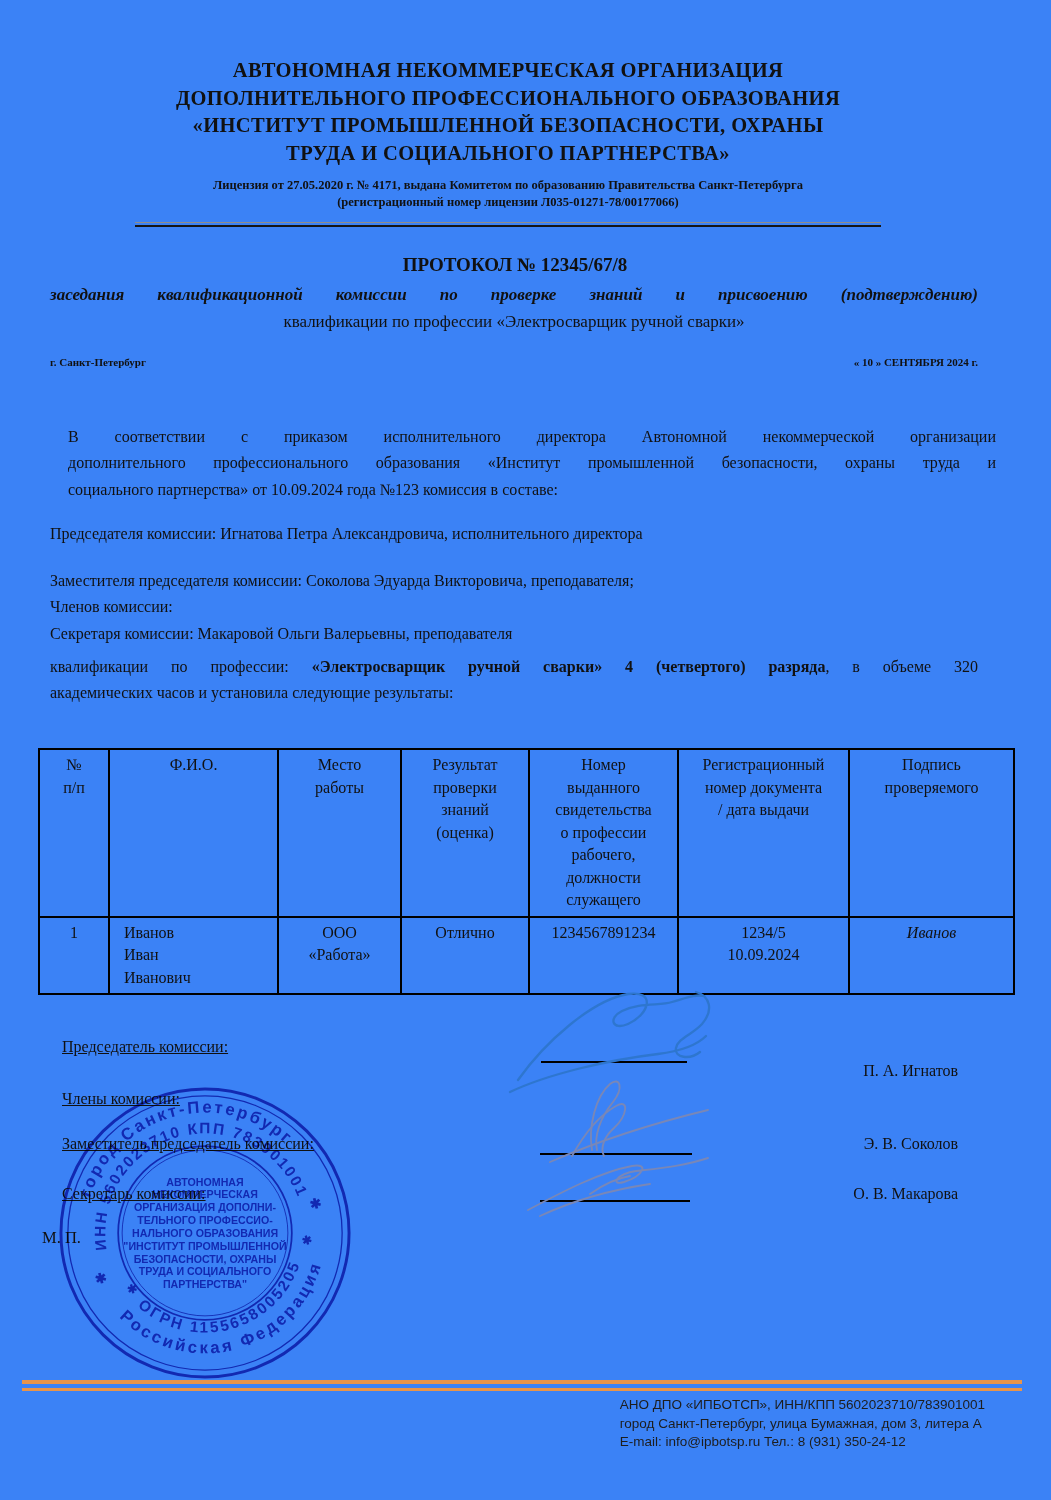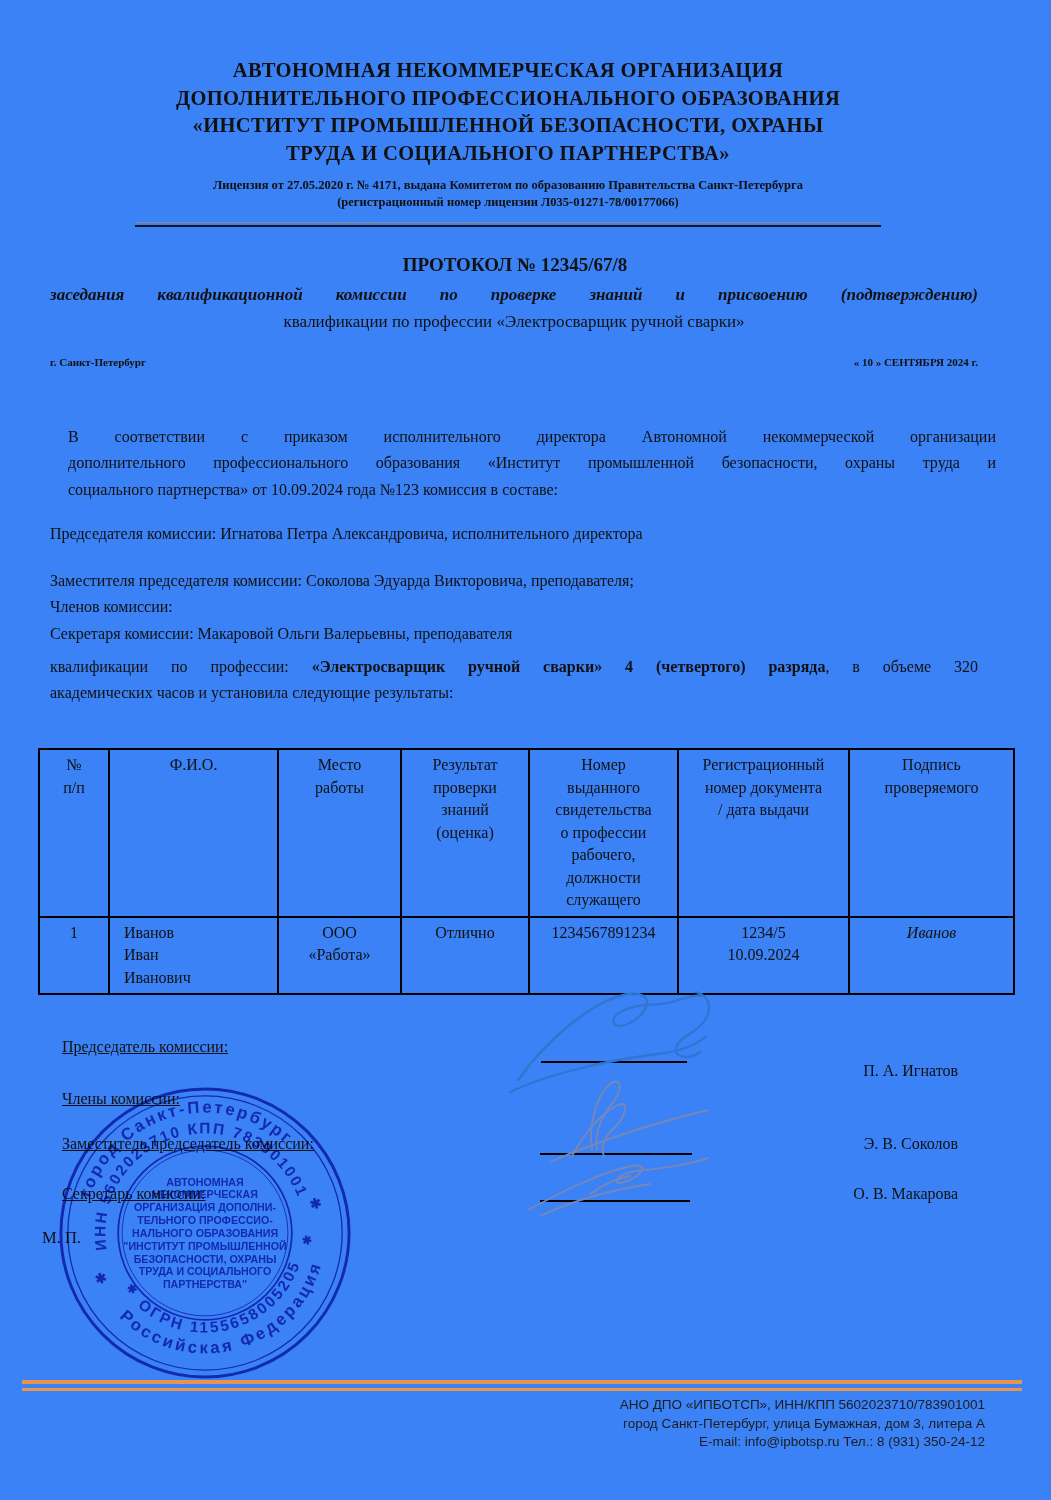--- a/index.html
+++ b/index.html
@@ -42,21 +42,21 @@
   .sig-svg{position:absolute;left:500px;top:980px;z-index:4;}
   .mp{position:absolute;left:42px;top:1228px;font-size:16.5px;}
   
   .stamp{position:absolute;left:57px;top:1085px;width:296px;height:296px;z-index:5;
          mix-blend-mode:multiply;opacity:.92;}
   .stamp text{font-family:"Liberation Sans", sans-serif;font-weight:bold;}
   
   .stripe{position:absolute;left:22px;width:1000px;}
   .stripe.s1{top:1380px;height:4px;}
   .stripe.s2{top:1388px;height:3px;}
-  .footer-text{position:absolute;right:66px;top:1396px;text-align:right;
+  .footer-text{position:absolute;right:66px;top:1396px;text-align:left;
                font-family:"Liberation Sans", sans-serif;font-size:13.5px;line-height:18.5px;
                color:#1d1d1d;white-space:pre-line;}
 </style>
 </head>
 <body>
 
 <div class="page">
 
   <div class="org-name">АВТОНОМНАЯ НЕКОММЕРЧЕСКАЯ ОРГАНИЗАЦИЯ
 ДОПОЛНИТЕЛЬНОГО ПРОФЕССИОНАЛЬНОГО ОБРАЗОВАНИЯ

